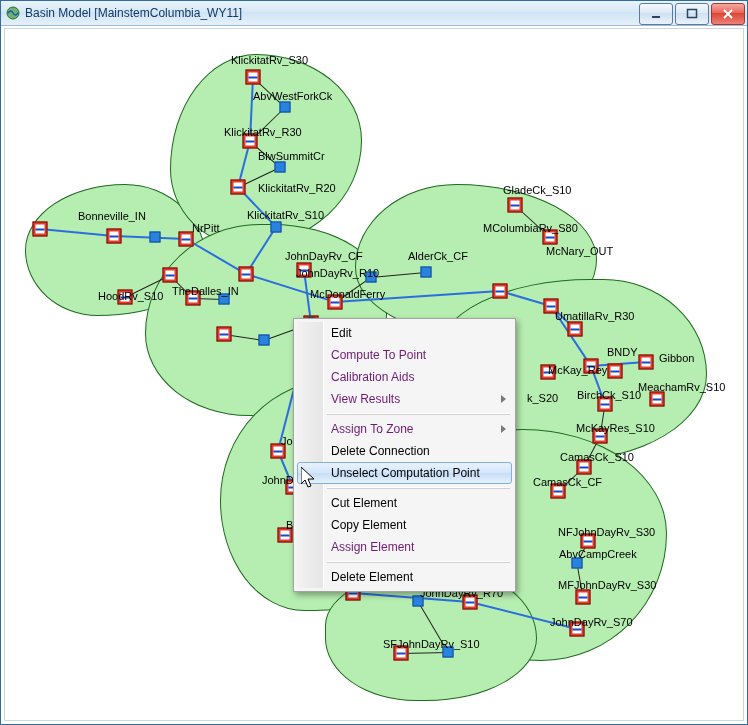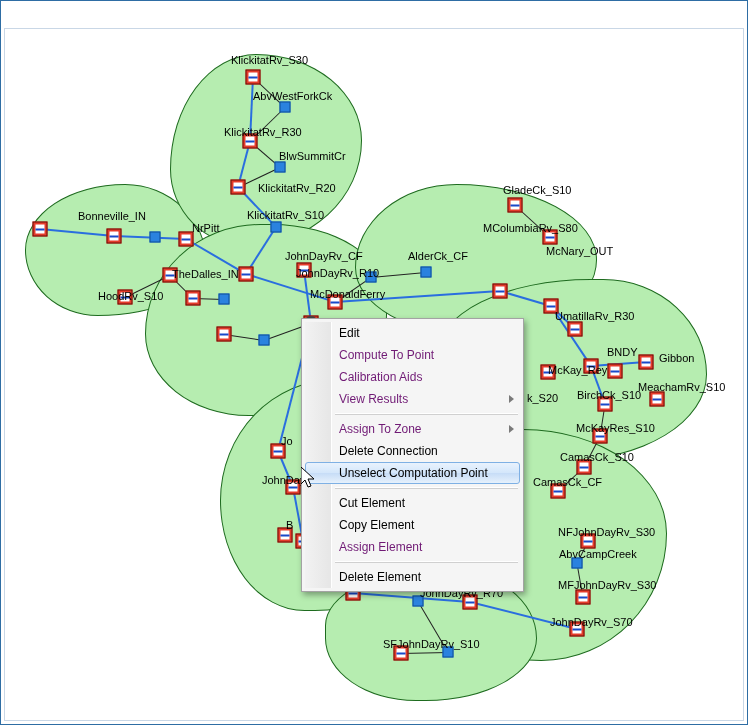--- a/index.html
+++ b/index.html
@@ -38,20 +38,46 @@
           border:1px solid #7eb0e4;border-radius:3px;padding-left:33px;padding-right:19px;height:20px;line-height:20px;}
   .msep{height:1px;background:#d0d0d0;margin:3px 2px 3px 30px;border-top:1px solid #fff;}
   .mi .sub{position:absolute;right:6px;top:50%;transform:translateY(-50%);
            border-left:5px solid #7a7a7a;border-top:4px solid transparent;border-bottom:4px solid transparent;}
   .cursor{position:absolute;pointer-events:none;}
 </style>
 </head>
 <body>
 
 <div class="window">
+  <div class="titlebar">
+    <span class="icon">
+      <svg width="14" height="14" viewBox="0 0 14 14">
+          <circle cx="7" cy="7" r="6" fill="#6fb36a" stroke="#2f6e30"></circle>
+          <path d="M2 7 Q5 3 7 7 T12 7" stroke="#1557c0" fill="none" stroke-width="1.4"></path>
+        </svg>
+    </span>
+    <span class="title">Basin Model [MainstemColumbia_WY11]</span>
+    <div class="winbtns">
+      <div class="winbtn">
+        <svg width="12" height="12">
+            <rect x="2" y="8" width="8" height="2" fill="#2b4560"></rect>
+          </svg>
+      </div>
+      <div class="winbtn">
+        <svg width="12" height="12">
+            <rect x="1.5" y="1.5" width="9" height="8" fill="none" stroke="#2b4560" stroke-width="1.5"></rect>
+          </svg>
+      </div>
+      <div class="winbtn close">
+        <svg width="12" height="12">
+            <path d="M2 2 L10 10 M10 2 L2 10" stroke="#fff" stroke-width="2"></path>
+          </svg>
+      </div>
+    </div>
+  </div>
 
   <div class="client">
     <div class="canvas" id="canvas">
         <div class="basin" style="left: 20px; top: 155px; width: 180px; height: 130px; border-radius: 55% 45% 60% 40% / 50% 60% 40% 50%;"></div>
         <div class="basin" style="left: 165px; top: 25px; width: 190px; height: 190px; border-radius: 45% 55% 60% 40% / 60% 45% 55% 40%;"></div>
         <div class="basin" style="left: 140px; top: 195px; width: 240px; height: 190px; border-radius: 50% 50% 55% 45% / 60% 40% 55% 45%;"></div>
         <div class="basin" style="left: 350px; top: 155px; width: 240px; height: 150px; border-radius: 42% 58% 50% 50% / 55% 50% 50% 45%;"></div>
         <div class="basin" style="left: 430px; top: 250px; width: 270px; height: 180px; border-radius: 60% 40% 55% 45% / 45% 55% 50% 50%;"></div>
         <div class="basin" style="left: 215px; top: 350px; width: 220px; height: 230px; border-radius: 55% 45% 60% 40% / 55% 45% 50% 50%;"></div>
         <div class="basin" style="left: 400px; top: 400px; width: 260px; height: 230px; border-radius: 45% 55% 48% 52% / 55% 45%;"></div>
@@ -142,32 +168,32 @@
         <div class="node gauge" style="left: 348px; top: 564px;"></div>
         <div class="node jct" style="left: 413px; top: 572px;"></div>
         <div class="node gauge" style="left: 465px; top: 573px;"></div>
         <div class="node gauge" style="left: 572px; top: 600px;"></div>
         <div class="node gauge" style="left: 396px; top: 624px;"></div>
         <div class="node jct" style="left: 443px; top: 623px;"></div>
         <div class="marker" style="left: 306px; top: 294px;"></div>
         <div class="label" style="left: 228px; top: 27px;">KlickitatRv_S30</div>
         <div class="label" style="left: 250px; top: 63px;">AbvWestForkCk</div>
         <div class="label" style="left: 221px; top: 99px;">KlickitatRv_R30</div>
-        <div class="label" style="left: 255px; top: 123px; margin-left: 21px;">BlwSummitCr</div>
+        <div class="label" style="left: 255px; top: 123px;">BlwSummitCr</div>
         <div class="label" style="left: 255px; top: 155px;">KlickitatRv_R20</div>
         <div class="label" style="left: 500px; top: 157px;">GladeCk_S10</div>
         <div class="label" style="left: 75px; top: 183px;">Bonneville_IN</div>
         <div class="label" style="left: 244px; top: 182px;">KlickitatRv_S10</div>
         <div class="label" style="left: 189px; top: 195px;">NrPitt</div>
         <div class="label" style="left: 480px; top: 195px;">MColumbiaRv_S80</div>
         <div class="label" style="left: 282px; top: 223px;">JohnDayRv_CF</div>
         <div class="label" style="left: 543px; top: 218px;">McNary_OUT</div>
         <div class="label" style="left: 293px; top: 240px;">JohnDayRv_R10</div>
         <div class="label" style="left: 405px; top: 223px;">AlderCk_CF</div>
-        <div class="label" style="left: 169px; top: 241px; text-align: center;">TheDalles_IN</div>
+        <div class="label" style="left: 169px; top: 258px; text-align: center;">TheDalles_IN</div>
         <div class="label" style="left: 95px; top: 263px;">HoodRv_S10</div>
         <div class="label" style="left: 307px; top: 261px;">McDonaldFerry</div>
         <div class="label" style="left: 552px; top: 283px;">UmatillaRv_R30</div>
         <div class="label" style="left: 604px; top: 319px;">BNDY</div>
         <div class="label" style="left: 656px; top: 325px;">Gibbon</div>
         <div class="label" style="left: 635px; top: 354px;">MeachamRv_S10</div>
         <div class="label" style="left: 545px; top: 337px;">McKay_Rey</div>
         <div class="label" style="left: 574px; top: 362px;">BirchCk_S10</div>
         <div class="label" style="left: 524px; top: 365px;">k_S20</div>
         <div class="label" style="left: 573px; top: 395px;">McKayRes_S10</div>
@@ -177,21 +203,21 @@
         <div class="label" style="left: 530px; top: 449px;">CamasCk_CF</div>
         <div class="label" style="left: 283px; top: 492px;">B</div>
         <div class="label" style="left: 555px; top: 499px;">NFJohnDayRv_S30</div>
         <div class="label" style="left: 556px; top: 521px;">AbvCampCreek</div>
         <div class="label" style="left: 555px; top: 552px;">MFJohnDayRv_S30</div>
         <div class="label" style="left: 417px; top: 560px;">JohnDayRv_R70</div>
         <div class="label" style="left: 547px; top: 589px;">JohnDayRv_S70</div>
         <div class="label" style="left: 380px; top: 611px;">SFJohnDayRv_S10</div>
       </div>
 
-    <div class="ctxmenu" id="ctxmenu" style="left: 296px; top: 289px;">
+    <div class="ctxmenu" id="ctxmenu" style="left: 288px; top: 289px;">
       <div class="gutter"></div>
     <div class="mi enabled"><span>Edit</span></div>
         <div class="mi disabled"><span>Compute To Point</span></div>
         <div class="mi disabled"><span>Calibration Aids</span></div>
         <div class="mi disabled"><span>View Results</span><span class="sub"></span></div>
         <div class="msep"></div>
         <div class="mi disabled"><span>Assign To Zone</span><span class="sub"></span></div>
         <div class="mi enabled"><span>Delete Connection</span></div>
         <div class="mi enabled hot"><span>Unselect Computation Point</span></div>
         <div class="msep"></div>

